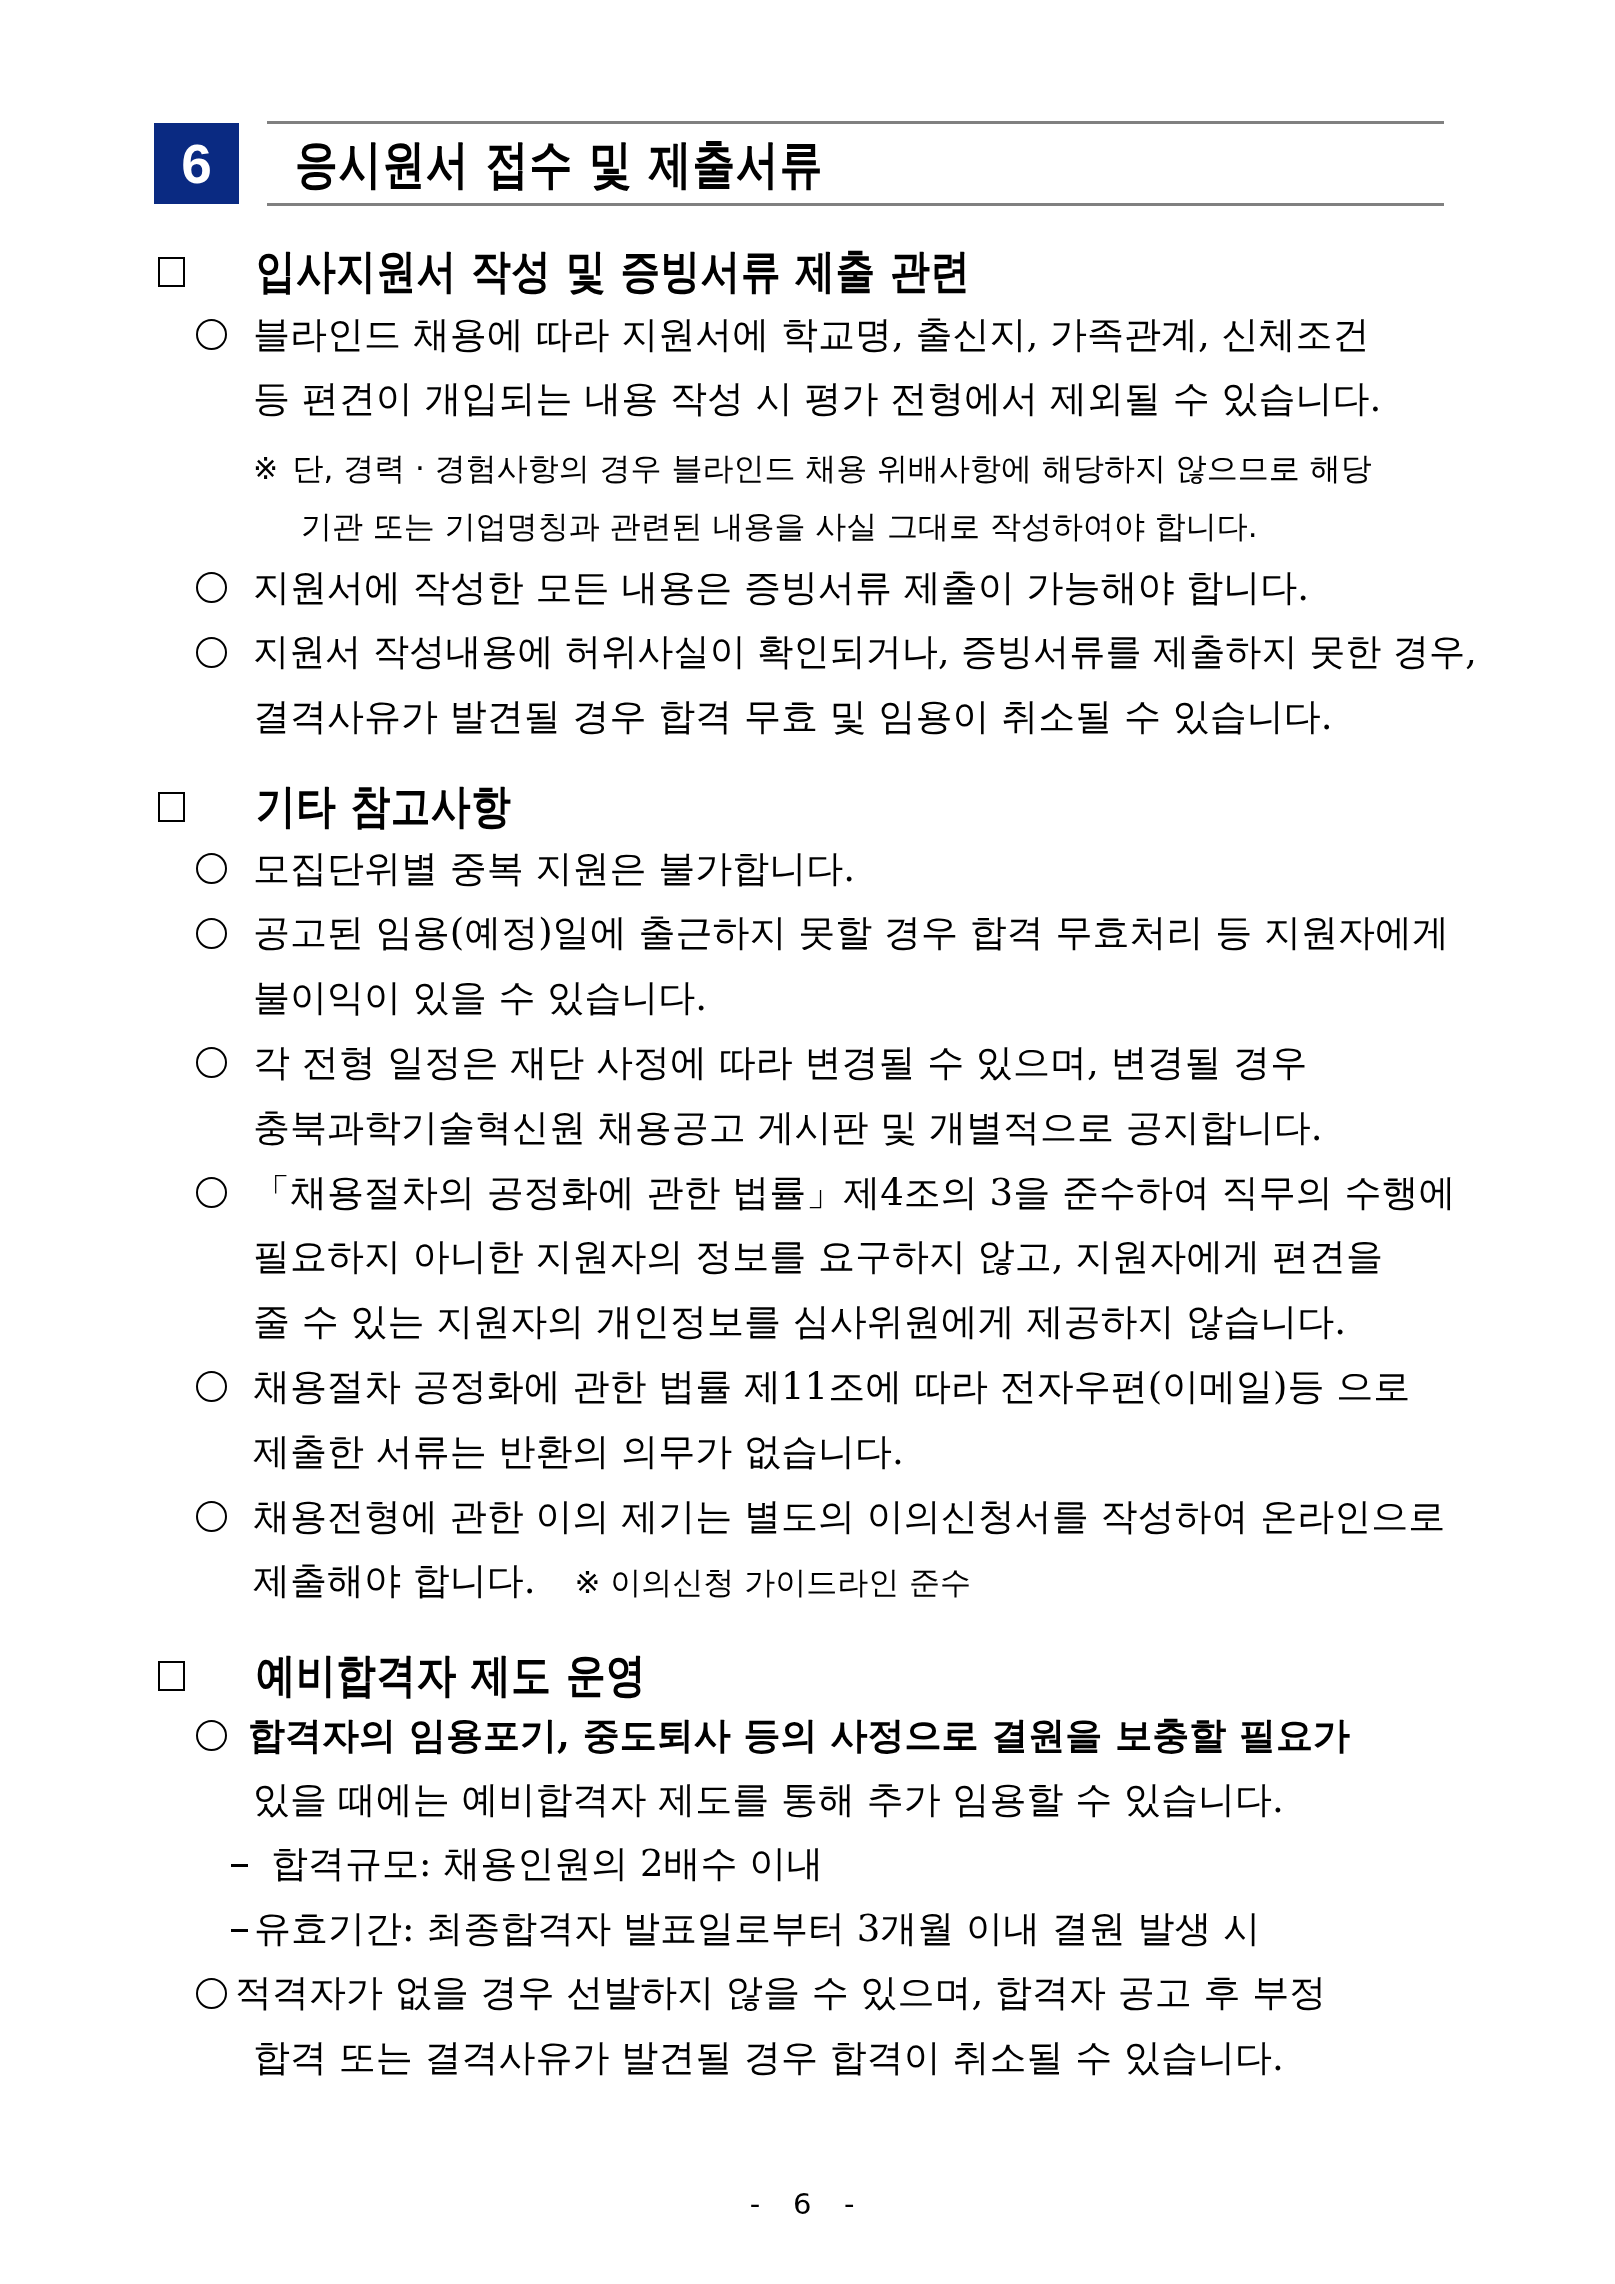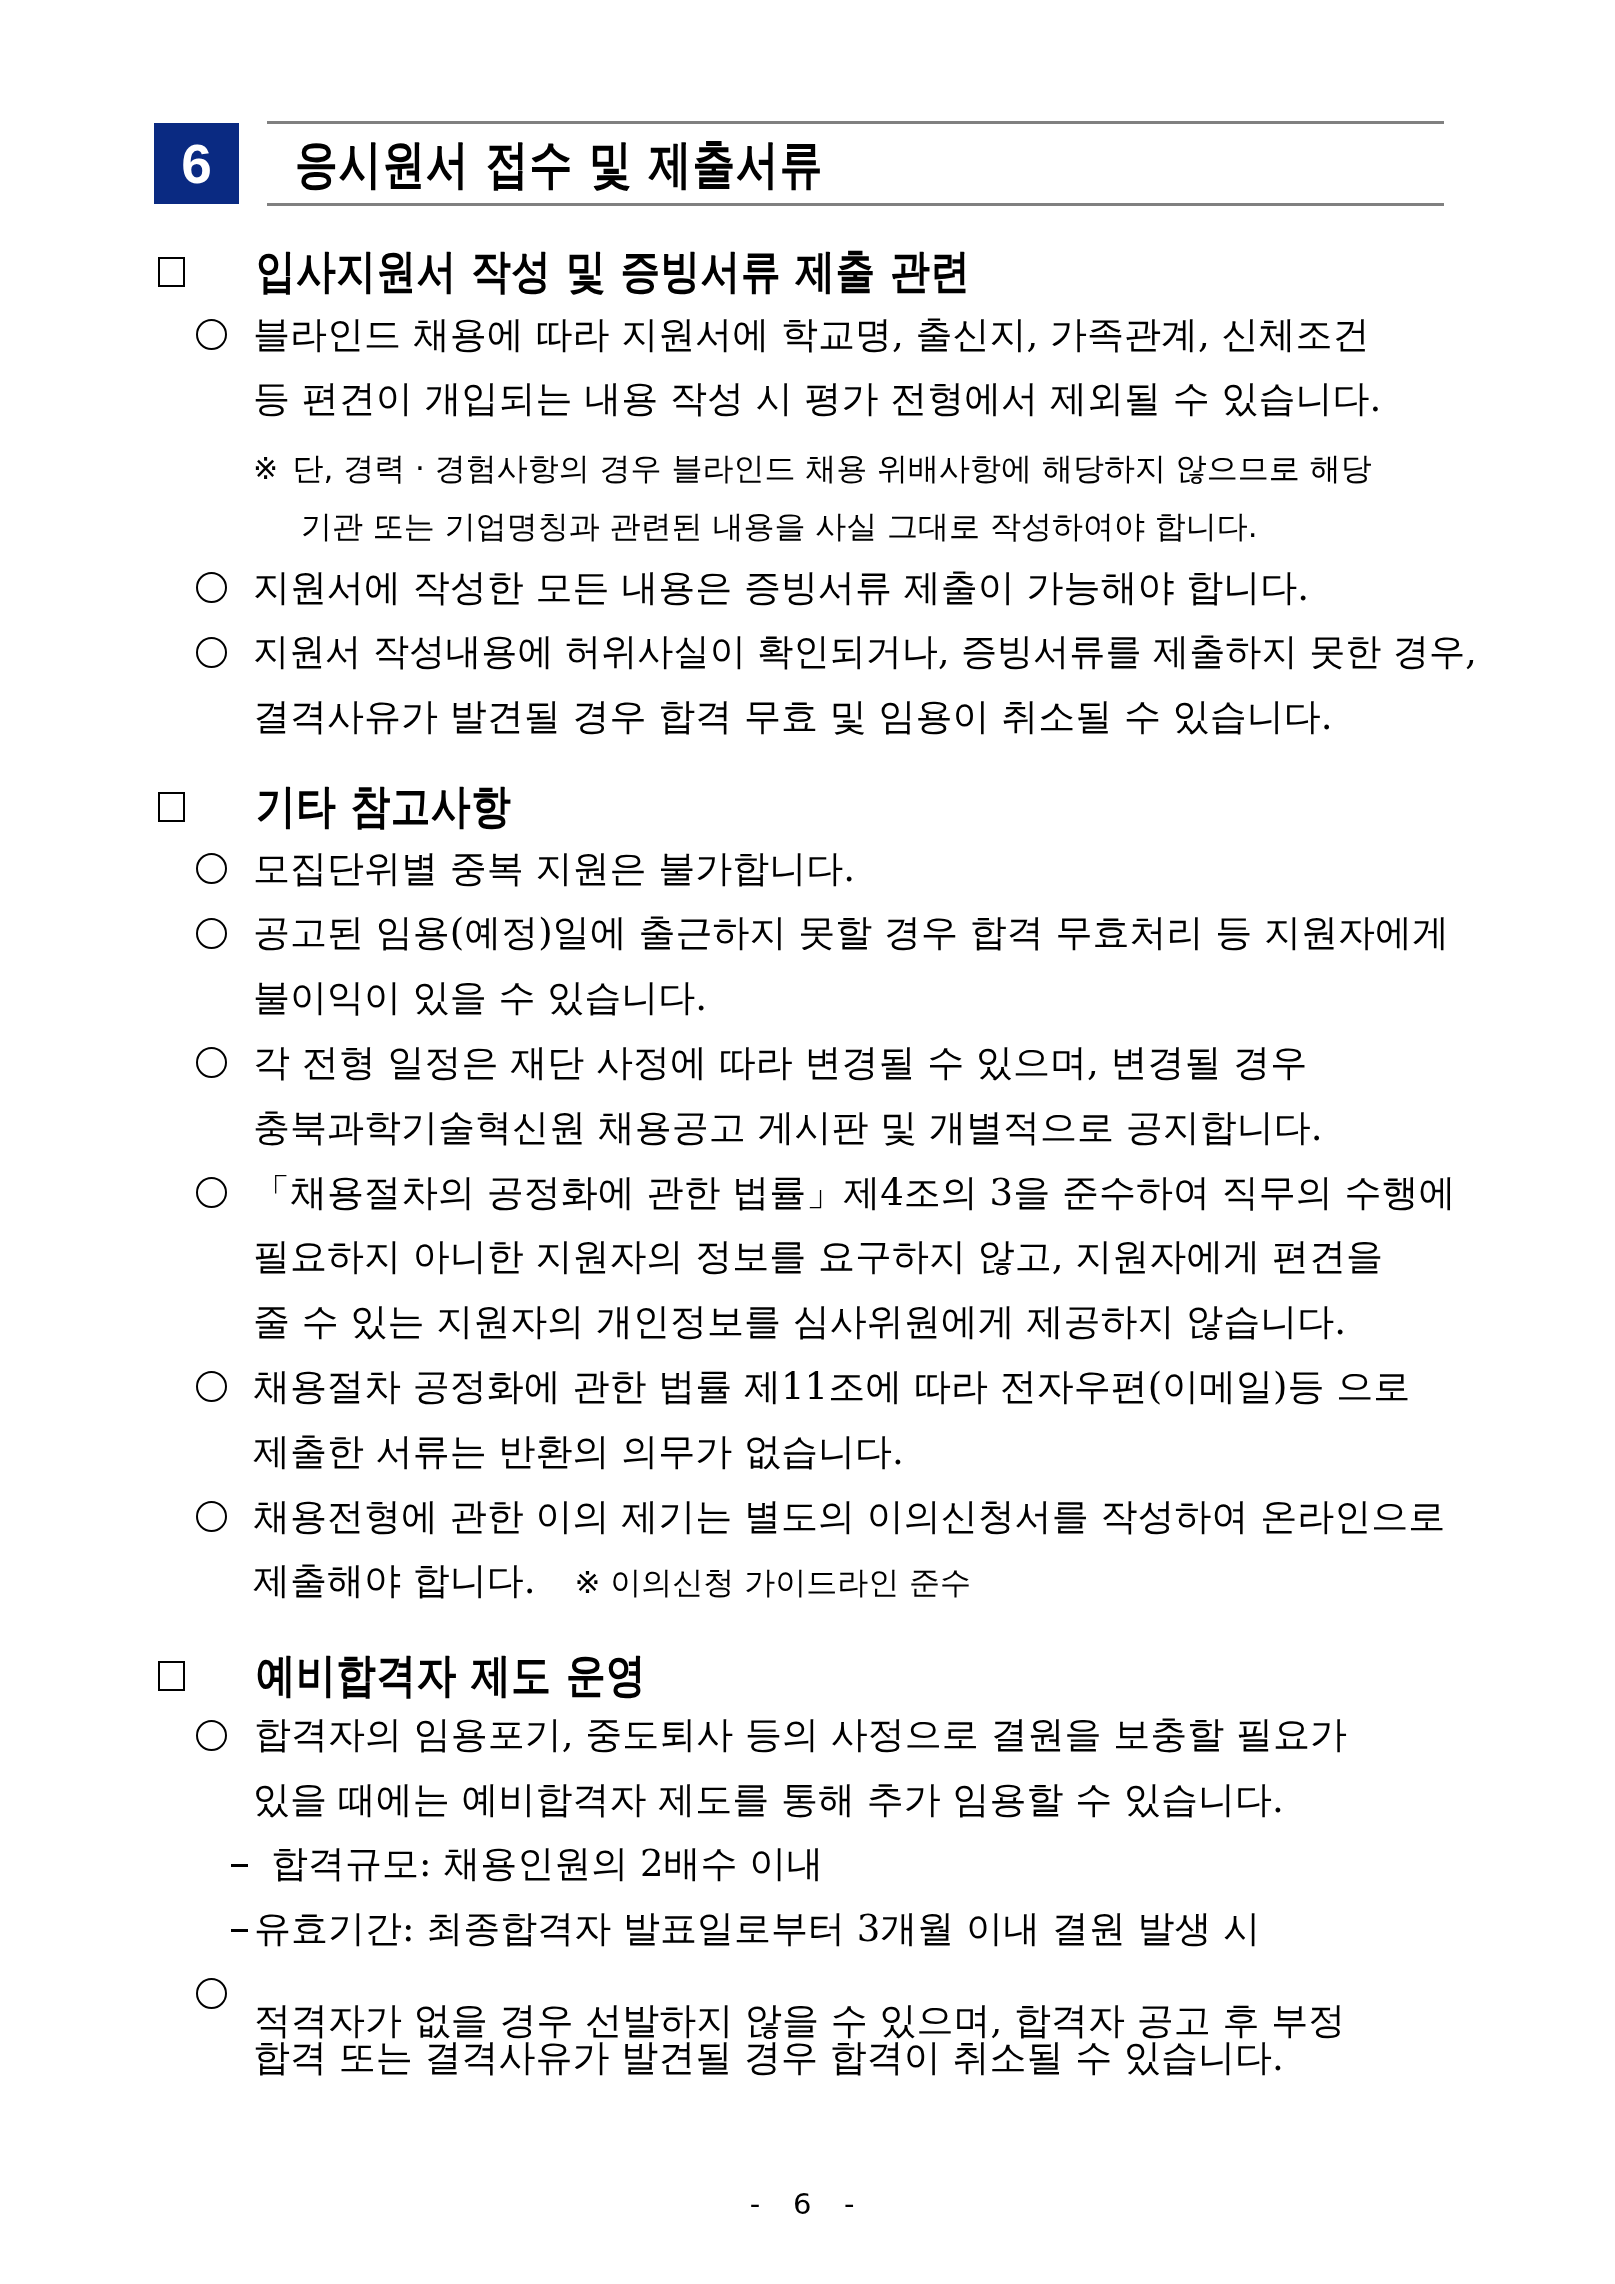--- a/index.html
+++ b/index.html
@@ -100,27 +100,27 @@
   <div class="ln" style="left:253px; top:1555px;">
     <span class="txt">제출해야 합니다.</span><span class="inline-note">※ 이의신청 가이드라인 준수</span>
   </div>
 
   <div class="sec" style="top:1646px;">
     <span class="chk"></span>
     <span class="sec-title">예비합격자 제도 운영</span>
   </div>
 
   <div class="bullet" style="top:1720px;"></div>
-  <div class="ln" style="left:254px; top:1709px;"><span class="txt">합격자의 임용포기, 중도퇴사 등의 사정으로 결원을 보충할 필요가</span></div>
+  <div class="ln" style="left:248px; top:1709px;font-weight:bold;"><span class="txt">합격자의 임용포기, 중도퇴사 등의 사정으로 결원을 보충할 필요가</span></div>
   <div class="ln" style="left:253px; top:1774px;"><span class="txt">있을 때에는 예비합격자 제도를 통해 추가 임용할 수 있습니다.</span></div>
 
   <div class="dash" style="top:1864px;"></div>
   <div class="ln" style="left:271px; top:1838px;text-align:center;"><span class="txt">합격규모: 채용인원의 2배수 이내</span></div>
   <div class="dash" style="top:1929px;"></div>
   <div class="ln" style="left:254px; top:1903px;"><span class="txt">유효기간: 최종합격자 발표일로부터 3개월 이내 결원 발생 시</span></div>
 
   <div class="bullet" style="top:1978px;"></div>
-  <div class="ln" style="left:254px; top:1967px;margin-top:28px;"><span class="txt">적격자가 없을 경우 선발하지 않을 수 있으며, 합격자 공고 후 부정</span></div>
+  <div class="ln" style="left:235px; top:1967px;"><span class="txt">적격자가 없을 경우 선발하지 않을 수 있으며, 합격자 공고 후 부정</span></div>
   <div class="ln" style="left:253px; top:2032px;"><span class="txt">합격 또는 결격사유가 발견될 경우 합격이 취소될 수 있습니다.</span></div>
 
   <div class="footer">- 6 -</div>
 </div>
 
 
 </body></html>

